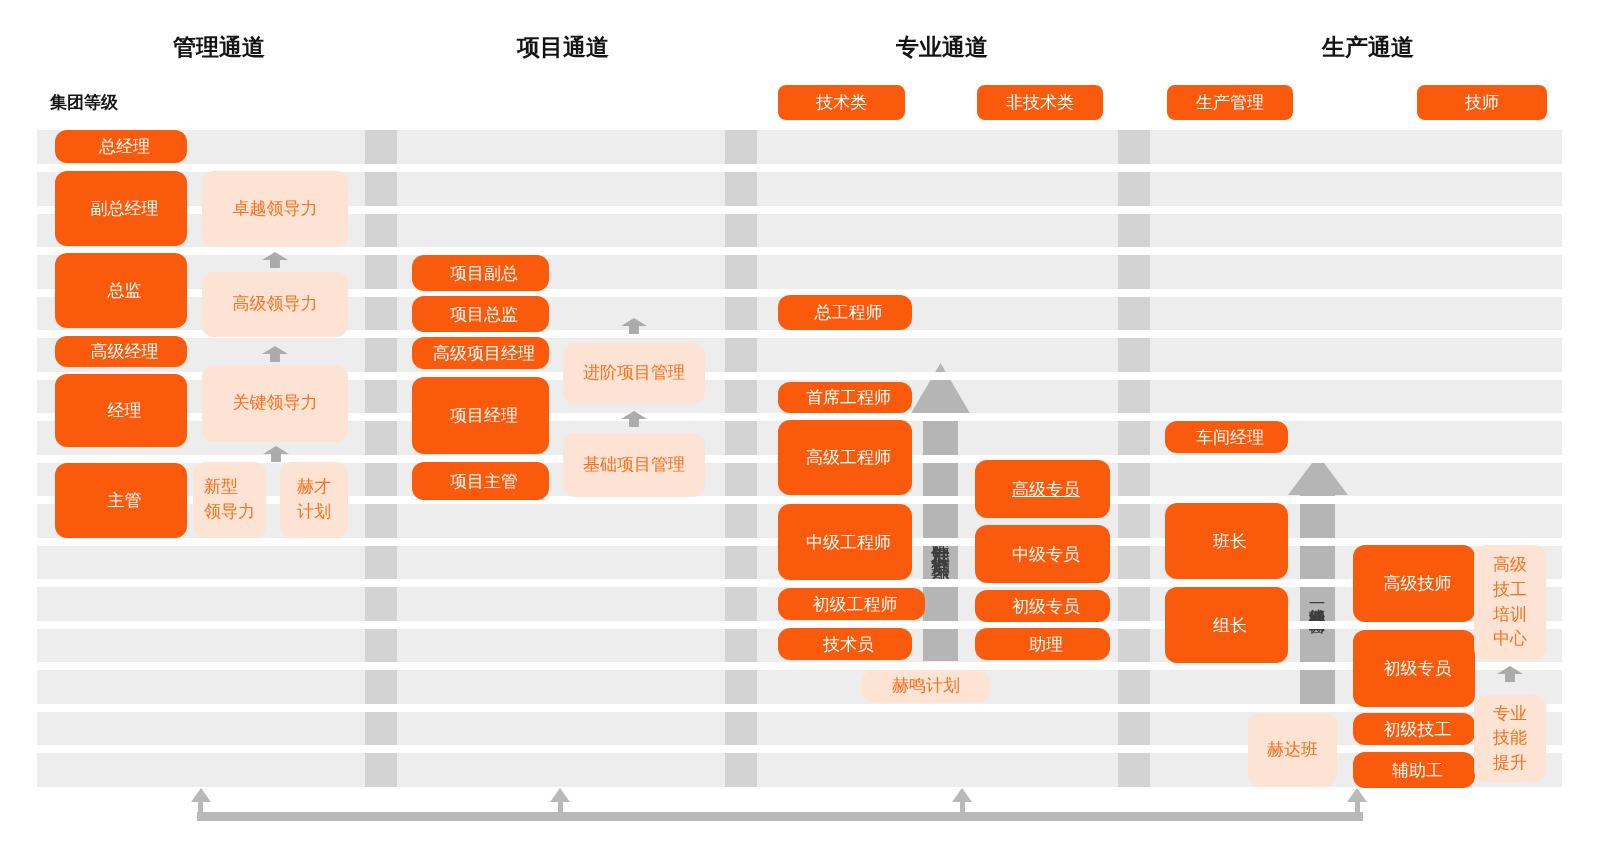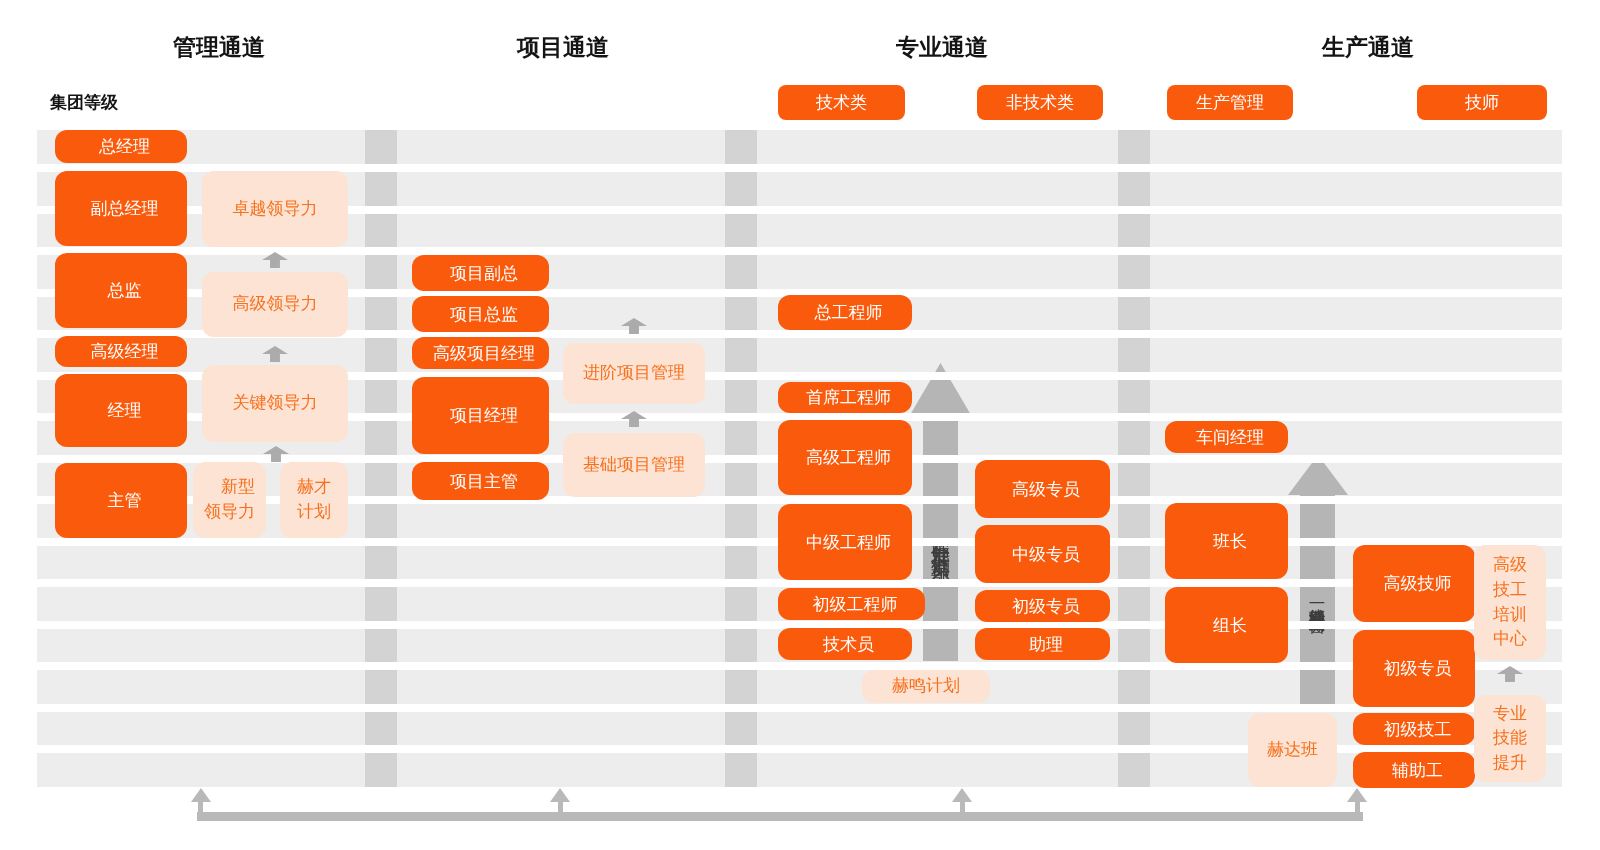--- a/index.html
+++ b/index.html
@@ -4,21 +4,21 @@
 <style>
   html,body{margin:0;padding:0;background:#fff;}
   body{font-family:"Liberation Sans","DejaVu Sans",sans-serif;}
   #stage{position:relative;width:1600px;height:850px;background:#fff;overflow:hidden;}
   .ch-title{position:absolute;transform:translateX(-50%);font-size:23px;font-weight:bold;color:#141414;white-space:nowrap;z-index:6;}
   .grp-label{position:absolute;font-size:17px;font-weight:bold;color:#141414;z-index:6;white-space:nowrap;}
   .stripe{position:absolute;left:37px;width:1525px;height:34px;background:var(--stripe);z-index:0;}
   .gapline{position:absolute;left:37px;width:1525px;height:8px;background:#fff;z-index:4;}
   .sep{position:absolute;width:32px;top:130px;height:657px;background:var(--separator);z-index:1;}
   .box-o{position:absolute;background:var(--orange);color:#fff;border-radius:12px;display:flex;align-items:center;justify-content:center;font-size:17px;z-index:5;white-space:nowrap;padding-left:7px;}
-  .box-l{position:absolute;background:var(--peach);color:var(--peach-text);border-radius:12px;display:flex;align-items:center;justify-content:center;font-size:17px;text-align:right;white-space:pre-line;line-height:1.45;z-index:5;}
+  .box-l{position:absolute;background:var(--peach);color:var(--peach-text);border-radius:12px;display:flex;align-items:center;justify-content:center;font-size:17px;text-align:left;white-space:pre-line;line-height:1.45;z-index:5;}
   .subbtn{position:absolute;height:35px;background:var(--orange);color:#fff;border-radius:8px;display:flex;align-items:center;justify-content:center;font-size:17px;z-index:6;}
   .arr-sm{position:absolute;width:26px;height:16px;background:var(--arrow-small);clip-path:polygon(50% 0,100% 50%,69% 50%,69% 100%,31% 100%,31% 50%,0 50%);z-index:5;}
   .bighead{position:absolute;background:var(--arrow-gray);clip-path:polygon(50% 0,100% 100%,0 100%);z-index:2;}
   .bigshaft{position:absolute;background:var(--arrow-gray);z-index:2;}
   .vlabel{position:absolute;z-index:3;display:flex;align-items:center;justify-content:center;color:var(--arrow-text);}
   .vlabel span{writing-mode:vertical-rl;text-orientation:upright;}
   .connector-bar{position:absolute;background:var(--connector);z-index:2;}
   .cstem{position:absolute;width:5px;background:var(--connector);z-index:2;}
   .chead{position:absolute;width:20px;height:14px;background:var(--connector);clip-path:polygon(50% 0,100% 100%,0 100%);z-index:2;}
 </style>
@@ -120,21 +120,21 @@
   <div class="arr-sm" style="left:621px;top:411px;"></div>
   <div class="box-l" style="left:563px;top:433px;width:142px;height:64px;">基础项目管理</div>
 
   <div class="box-o" style="left:778px;top:295px;width:127px;height:35px;">总工程师</div>
   <div class="box-o" style="left:778px;top:382px;width:127px;height:31px;">首席工程师</div>
   <div class="box-o" style="left:778px;top:420px;width:127px;height:75px;">高级工程师</div>
   <div class="box-o" style="left:778px;top:504px;width:127px;height:76px;">中级工程师</div>
   <div class="box-o" style="left:778px;top:588px;width:140px;height:32px;">初级工程师</div>
   <div class="box-o" style="left:778px;top:628px;width:127px;height:32px;">技术员</div>
 
-  <div class="box-o" style="left:975px;top:460px;width:128px;height:58px;">高级专员</div>
+  <div class="box-o" style="left:975px;top:460px;width:128px;height:58px;text-decoration:underline;">高级专员</div>
   <div class="box-o" style="left:975px;top:525px;width:128px;height:58px;">中级专员</div>
   <div class="box-o" style="left:975px;top:590px;width:128px;height:32px;">初级专员</div>
   <div class="box-o" style="left:975px;top:628px;width:128px;height:32px;">助理</div>
 
   <div class="box-l" style="left:862px;top:670px;width:128px;height:33px;">赫鸣计划</div>
 
   <div class="box-o" style="left:1165px;top:421px;width:116px;height:32px;">车间经理</div>
   <div class="box-o" style="left:1165px;top:503px;width:116px;height:76px;">班长</div>
   <div class="box-o" style="left:1165px;top:587px;width:116px;height:76px;">组长</div>
 

